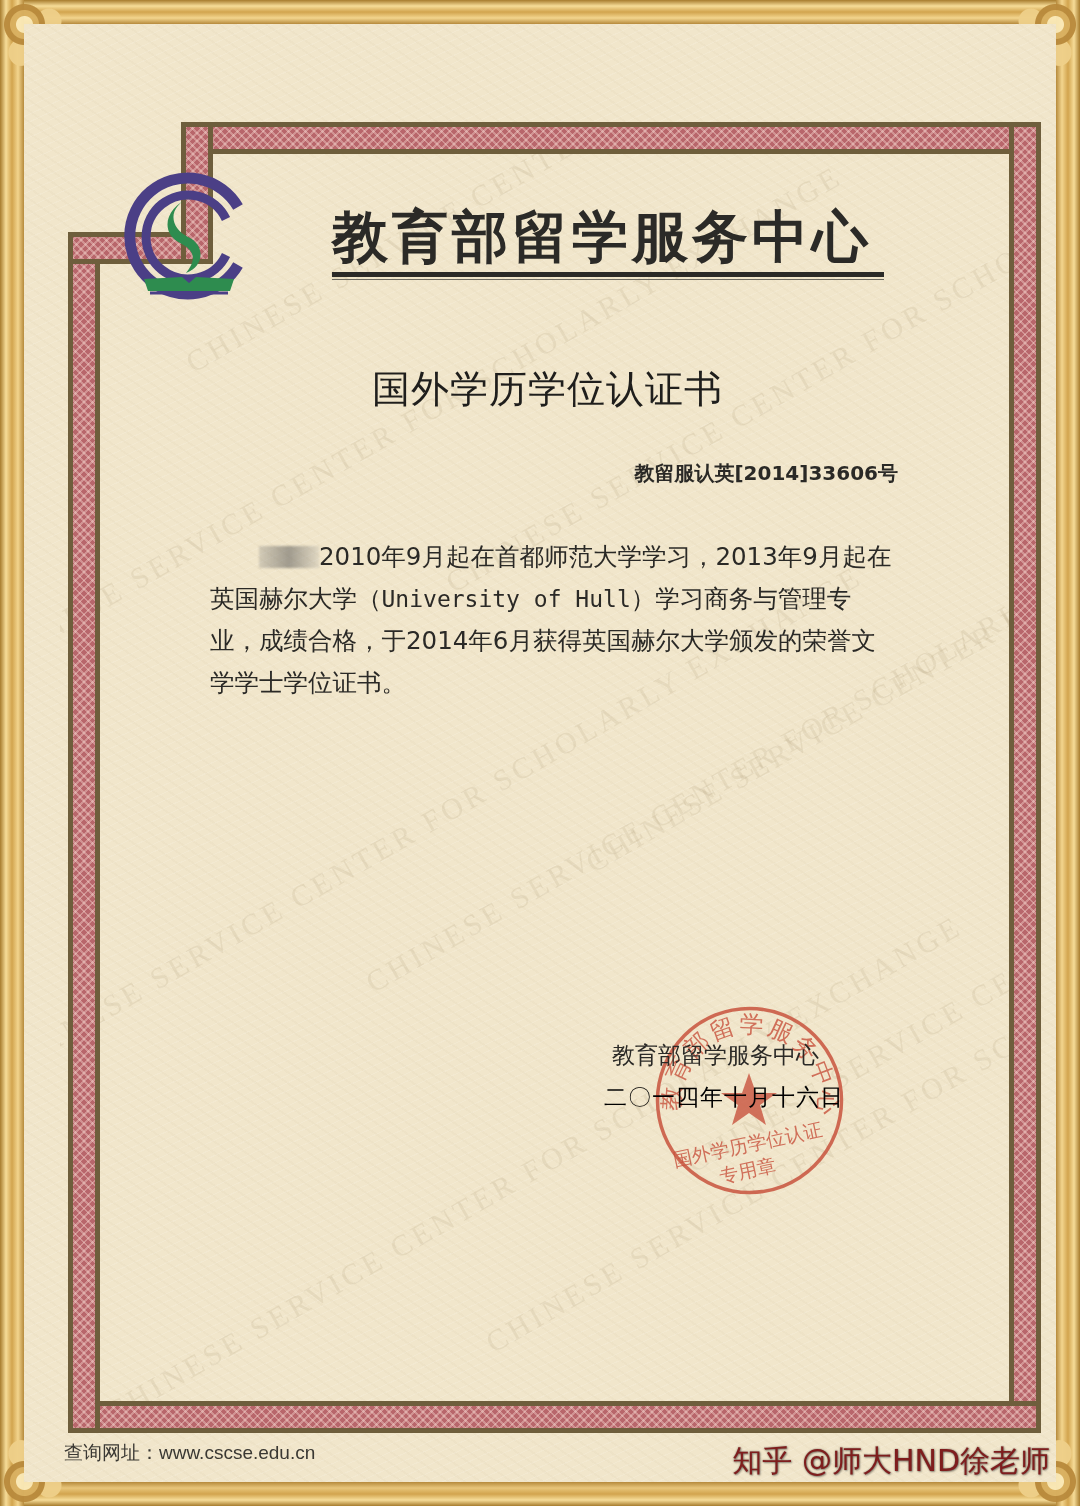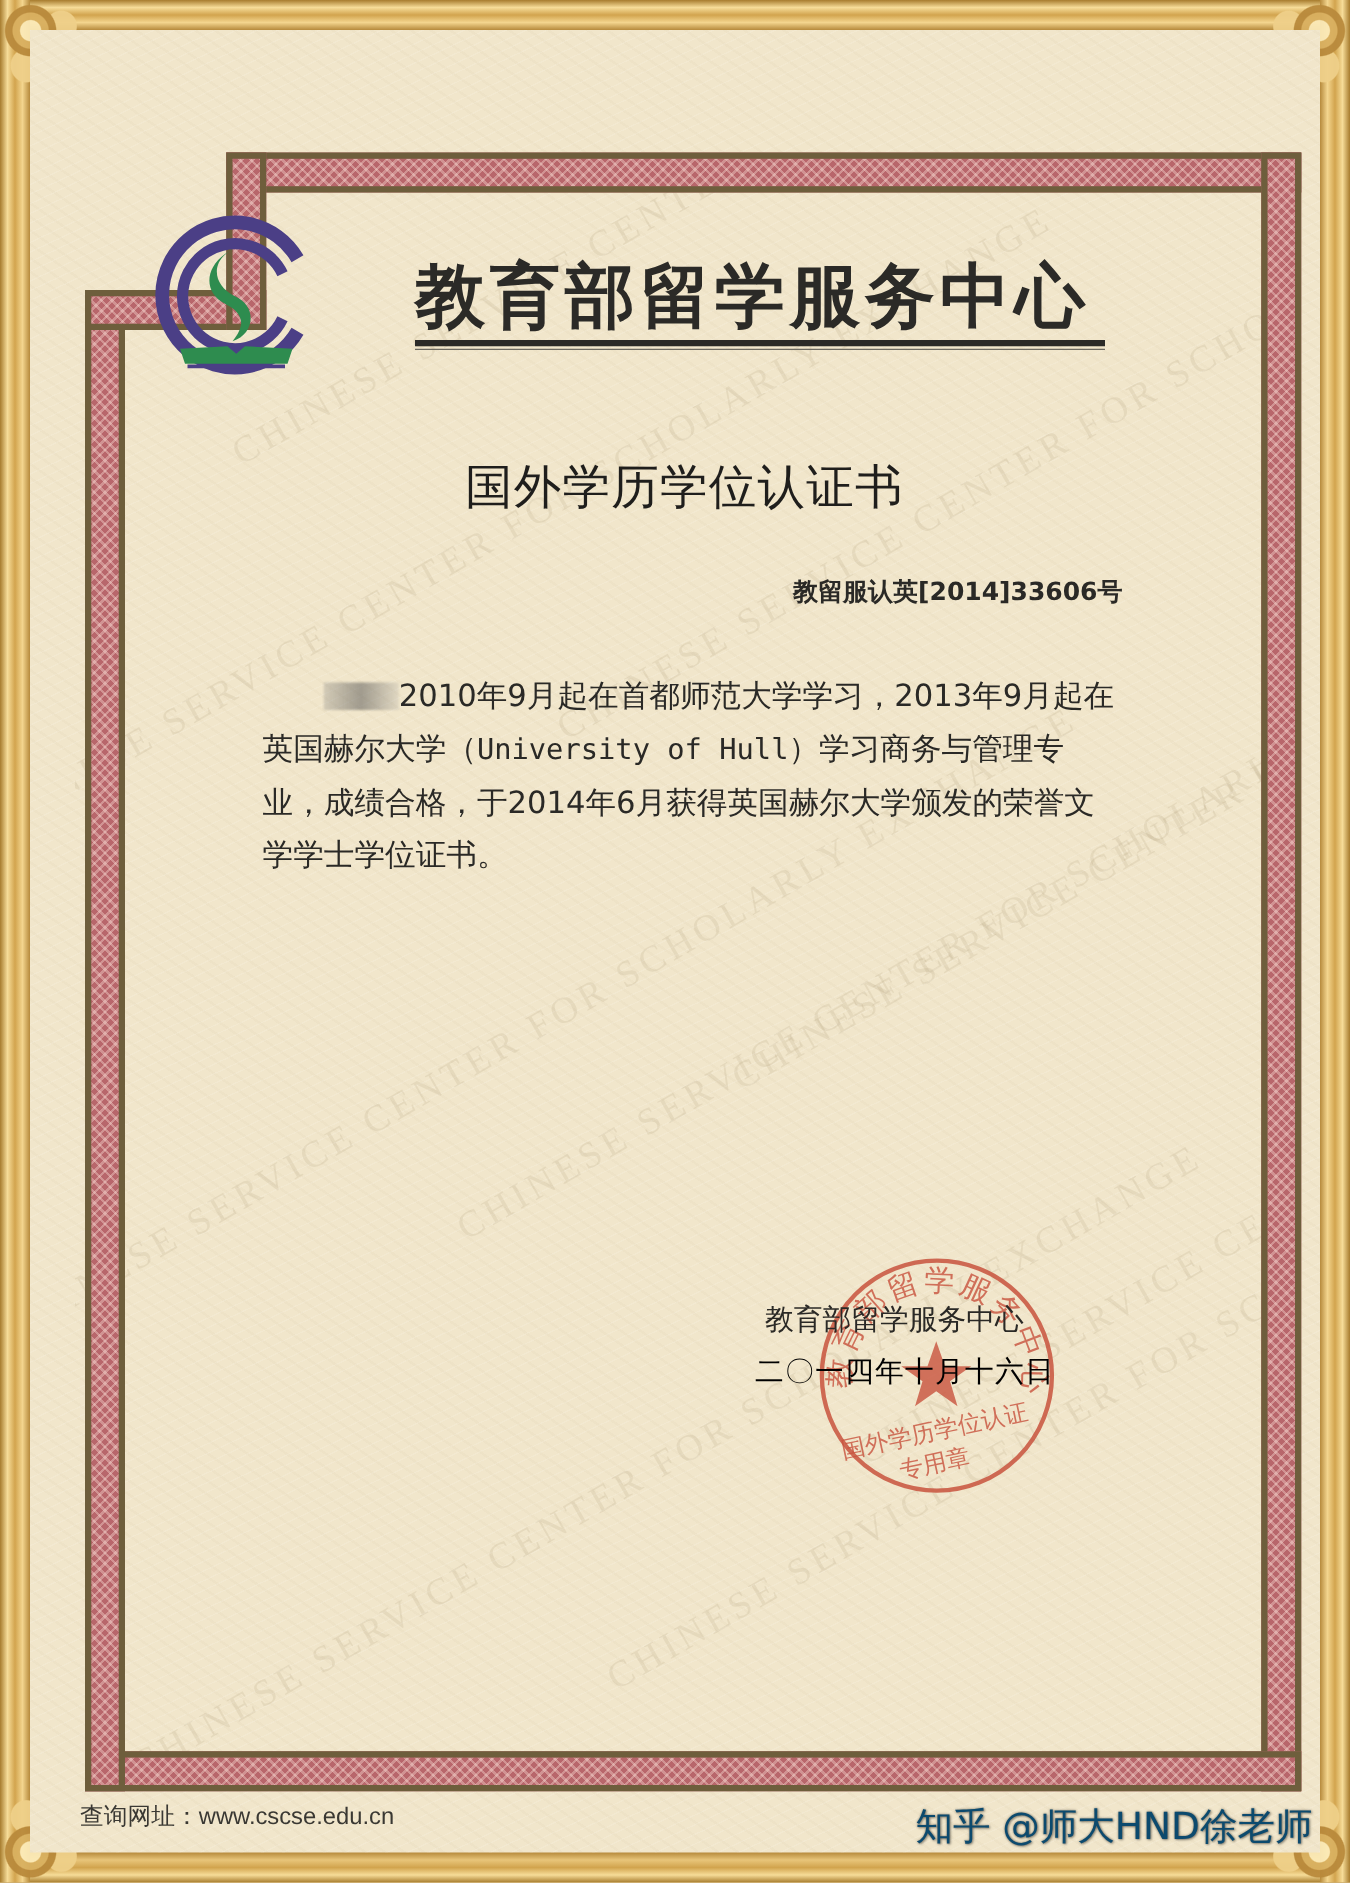--- a/index.html
+++ b/index.html
@@ -94,21 +94,21 @@
     font-family: "DejaVu Sans", sans-serif; white-space: nowrap; z-index: 3; letter-spacing: 1px;
   }
   .seal {
     position: absolute; left: 652px; top: 1003px; width: 195px; height: 195px; z-index: 2;
   }
   .footer-url {
     position: absolute; left: 64px; top: 1440px; font-size: 19px; color: #3a3833;
     font-family: "Liberation Sans", sans-serif; white-space: nowrap;
   }
   .footer-watermark {
-    position: absolute; right: 30px; top: 1441px; font-size: 30px; color: #0c4a6e;
+    position: absolute; right: 30px; top: 1441px; font-size: 30px; color: #7f1d1d;
     font-family: "DejaVu Sans", sans-serif; white-space: nowrap;
     text-shadow: 0 0 2px rgba(0,0,0,0.45), 1px 1px 2px rgba(0,0,0,0.35); z-index: 5;
   }
 </style>
 </head>
 <body>
 
 <div class="frame"></div>
 <div class="corner-ornament" style="left:0;top:0;"></div>
 <div class="corner-ornament" style="right:0;top:0;transform:scaleX(-1);"></div>

